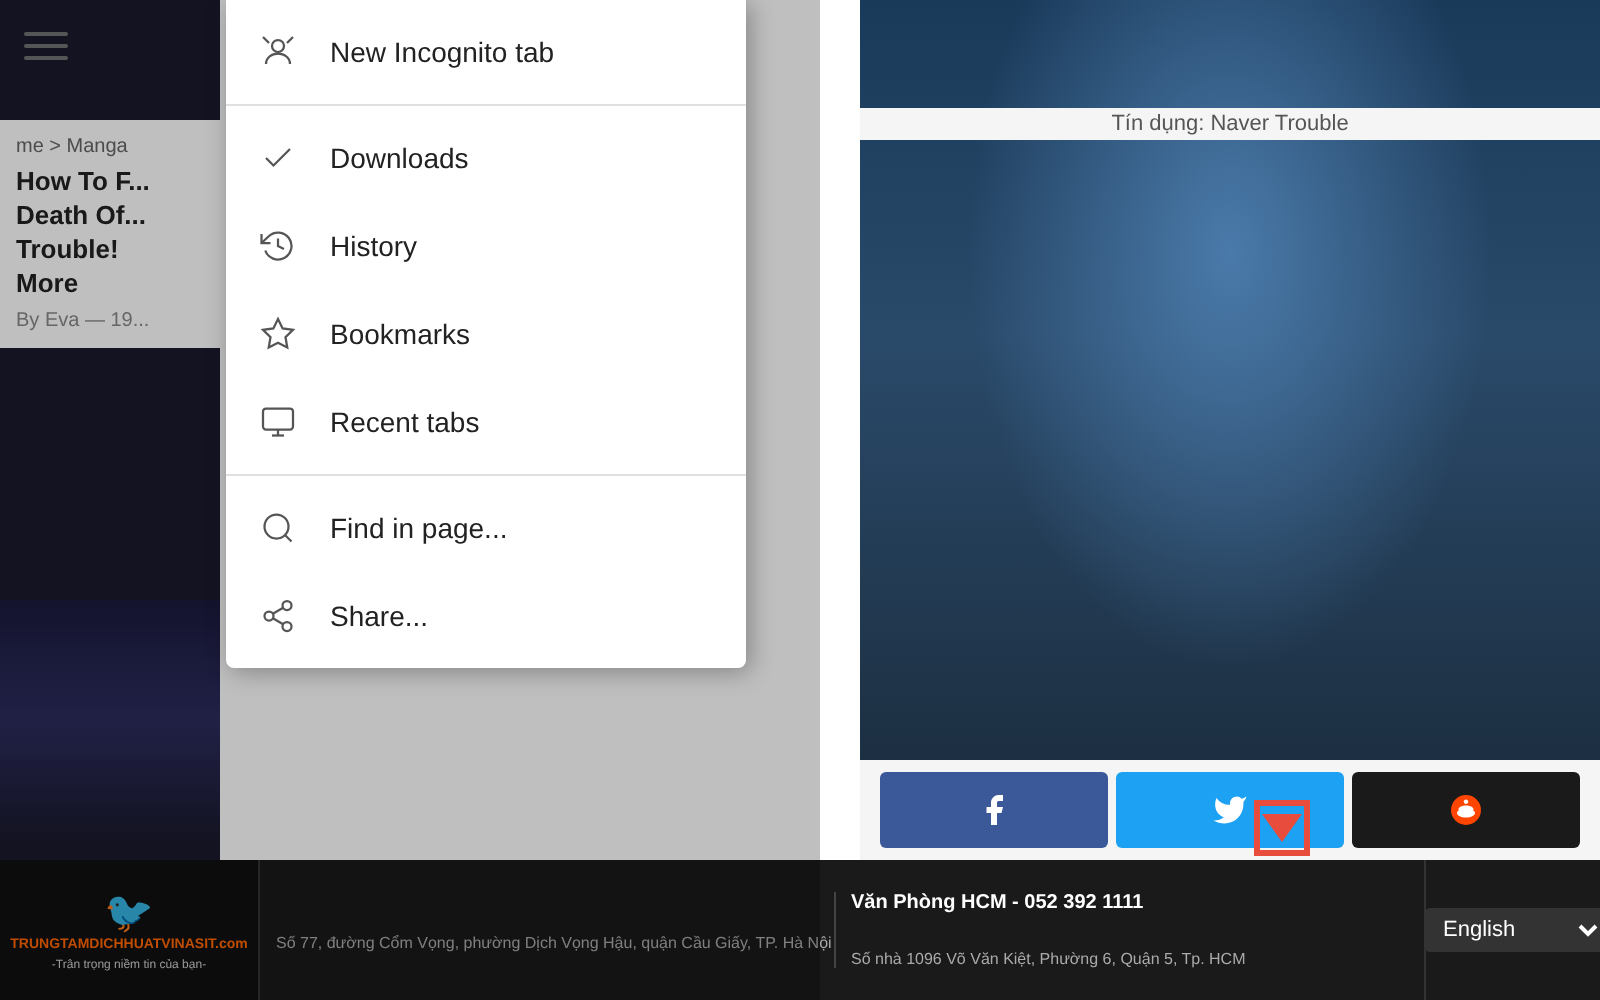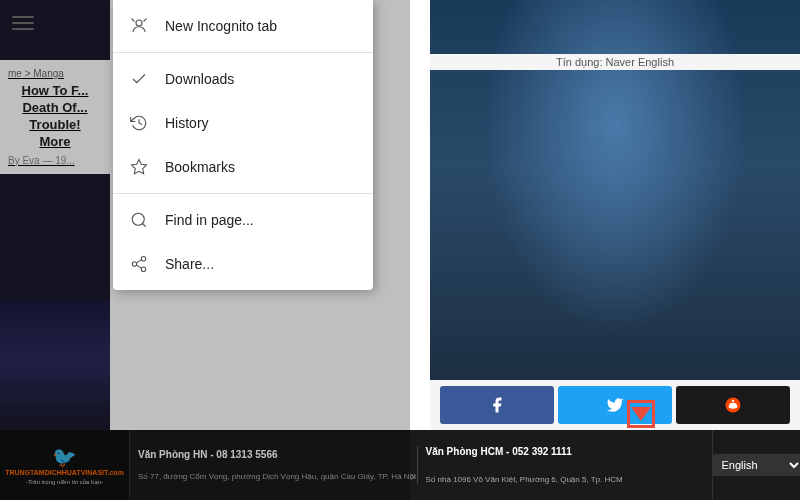--- a/index.html
+++ b/index.html
@@ -33,33 +33,31 @@
     }
 
     
     .manga-info {
       position: absolute;
       top: 60px; left: 0;
       width: 110px;
       background: #fff;
       padding: 8px;
       z-index: 1;
-      text-decoration: underline;
     }
     .manga-info .breadcrumb {
       font-size: 10px;
       color: #666;
     }
     .manga-info .title {
       font-size: 13px;
       font-weight: bold;
       color: #222;
       line-height: 1.3;
       margin-top: 4px;
-      text-align: center;
     }
     .manga-info .author {
       font-size: 10px;
       color: #888;
       margin-top: 4px;
     }
 
     
     .manga-thumb {
       position: absolute;
@@ -385,21 +383,21 @@
       <rect x="272" y="130" width="76" height="18" rx="2" fill="#1a4a7a"></rect>
       <text x="310" y="143" fill="#fff" font-size="8" text-anchor="middle" font-weight="bold">POLICE</text>
 
       <rect x="0" y="250" width="370" height="170" fill="#1a1a2a"></rect>
 
       <ellipse cx="185" cy="260" rx="150" ry="10" fill="rgba(255,255,255,0.05)"></ellipse>
     </svg>
   </div>
 </div>
 
-<div class="credit-text">Tín dụng: Naver English</div>
+<div class="credit-text">Tín dụng: Naver Trouble</div>
 
 <div class="share-buttons">
   <button class="share-btn facebook">
     <svg width="18" height="18" viewBox="0 0 24 24" fill="#fff">
         <path d="M18 2h-3a5 5 0 00-5 5v3H7v4h3v8h4v-8h3l1-4h-4V7a1 1 0 011-1h3z"></path>
       </svg>
   </button>
   <button class="share-btn twitter">
     <svg width="18" height="18" viewBox="0 0 24 24" fill="#fff">
         <path d="M23 3a10.9 10.9 0 01-3.14 1.53 4.48 4.48 0 00-7.86 3v1A10.66 10.66 0 013 4s-4 9 5 13a11.64 11.64 0 01-7 2c9 5 20 0 20-11.5a4.5 4.5 0 00-.08-.83A7.72 7.72 0 0023 3z"></path>
@@ -420,23 +418,20 @@
 </div>
 
 <div class="footer-bar">
   <div class="footer-logo">
     <div class="logo-bird">🐦</div>
     <div class="logo-text">TRUNGTAMDICHHUATVINASIT.com</div>
     <div class="logo-sub">-Trân trọng niềm tin của bạn-</div>
   </div>
   <div class="footer-contacts">
     <div class="contact-hn">
-      <div>
-        <strong><span>Văn Phòng HN</span> - <span>08 1313 5566</span></strong>
-      </div>
       <div class="address">Số 77, đường Cổm Vọng, phường Dịch Vọng Hậu, quận Cầu Giấy, TP. Hà Nội</div>
     </div>
     <div class="contact-hcm">
       <div>
         <strong><span>Văn Phòng HCM</span> - <span>052 392 1111</span></strong>
       </div>
       <div class="address">Số nhà 1096 Võ Văn Kiệt, Phường 6, Quận 5, Tp. HCM</div>
     </div>
   </div>
   <div class="footer-lang">
@@ -488,20 +483,30 @@
 
   <div class="menu-item">
     <div class="menu-icon">
       <svg class="icon-svg" viewBox="0 0 24 24" xmlns="http://www.w3.org/2000/svg">
         <polygon points="12 2 15.09 8.26 22 9.27 17 14.14 18.18 21.02 12 17.77 5.82 21.02 7 14.14 2 9.27 8.91 8.26 12 2"></polygon>
       </svg>
     </div>
     <span class="menu-label">Bookmarks</span>
   </div>
 
+  <div class="menu-item">
+    <div class="menu-icon">
+      <svg class="icon-svg" viewBox="0 0 24 24" xmlns="http://www.w3.org/2000/svg">
+        <rect x="2" y="3" width="20" height="14" rx="2" ry="2"></rect>
+        <line x1="8" y1="21" x2="16" y2="21"></line>
+        <line x1="12" y1="17" x2="12" y2="21"></line>
+      </svg>
+    </div>
+    <span class="menu-label">Recent tabs</span>
+  </div>
 
   <div class="menu-divider"></div>
 
   <div class="menu-item">
     <div class="menu-icon">
       <svg class="icon-svg" viewBox="0 0 24 24" xmlns="http://www.w3.org/2000/svg">
         <circle cx="11" cy="11" r="8"></circle>
         <line x1="21" y1="21" x2="16.65" y2="16.65"></line>
       </svg>
     </div>

